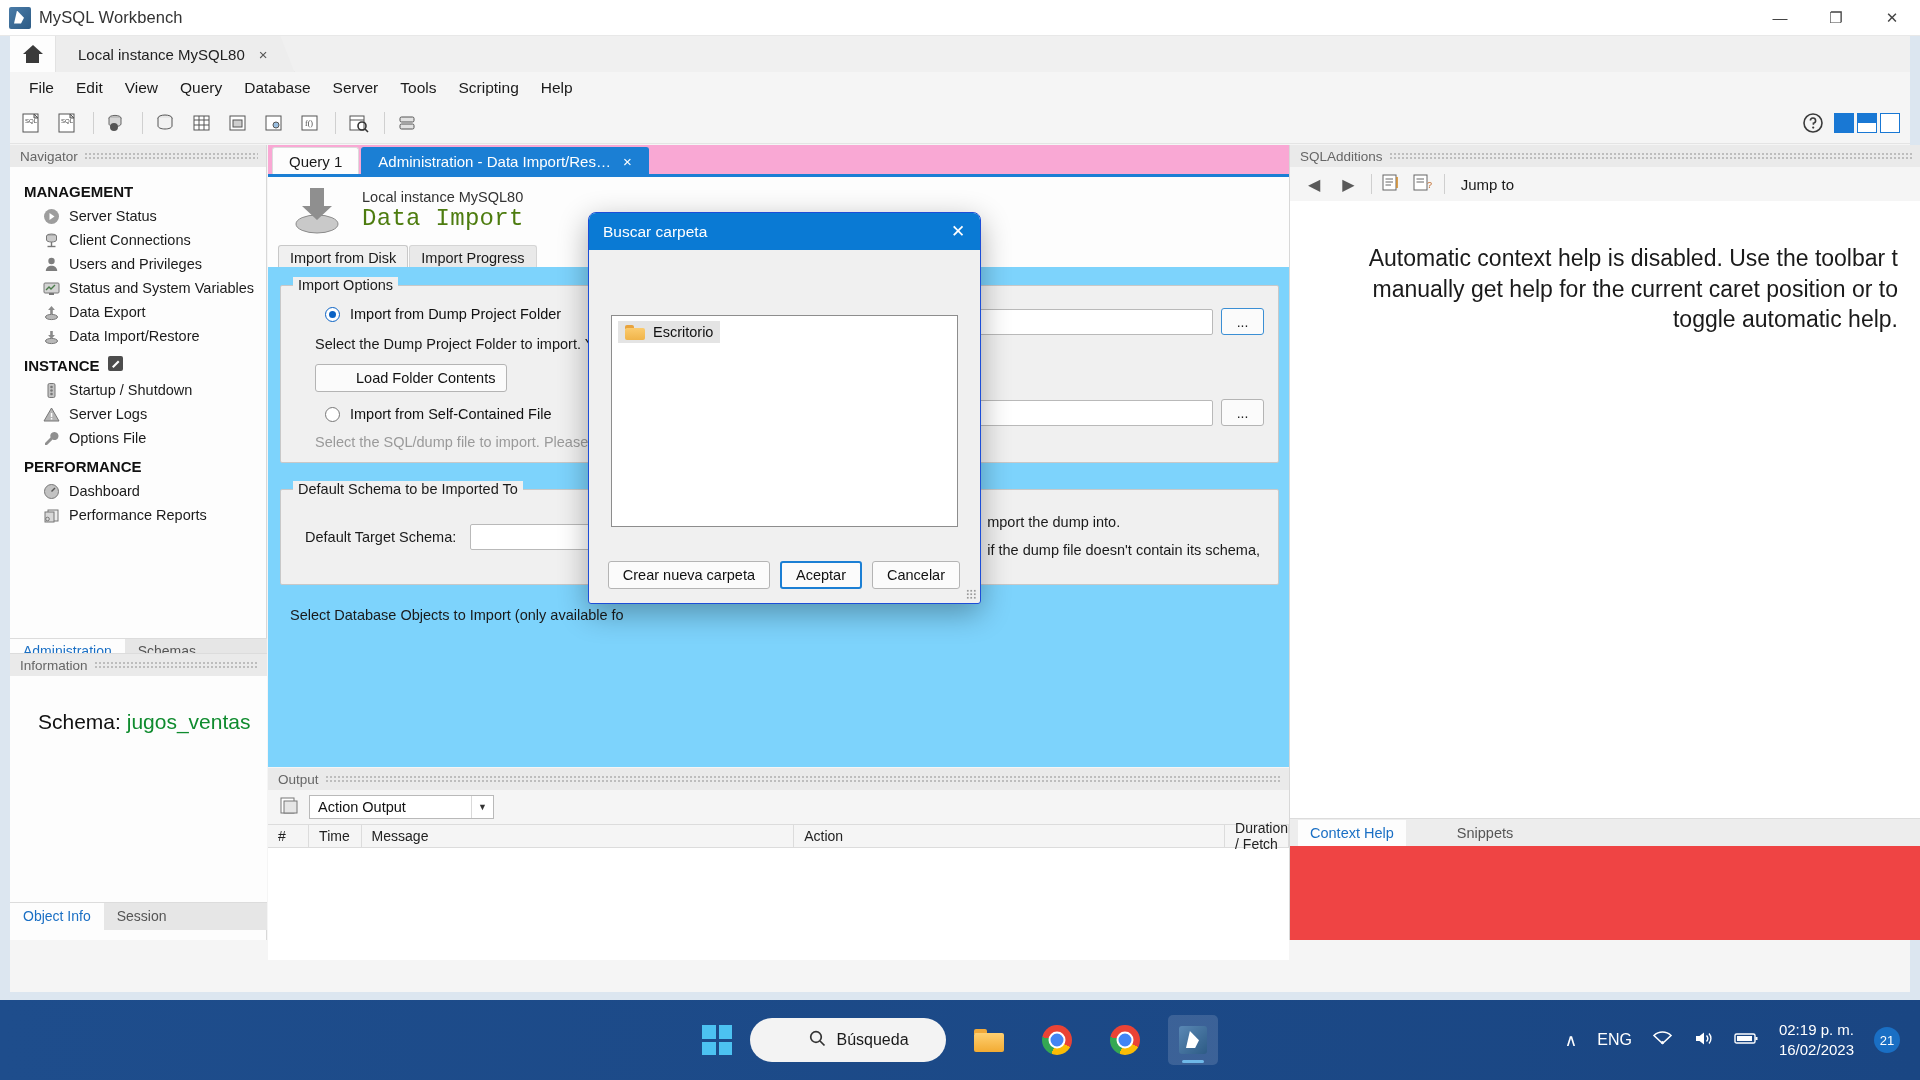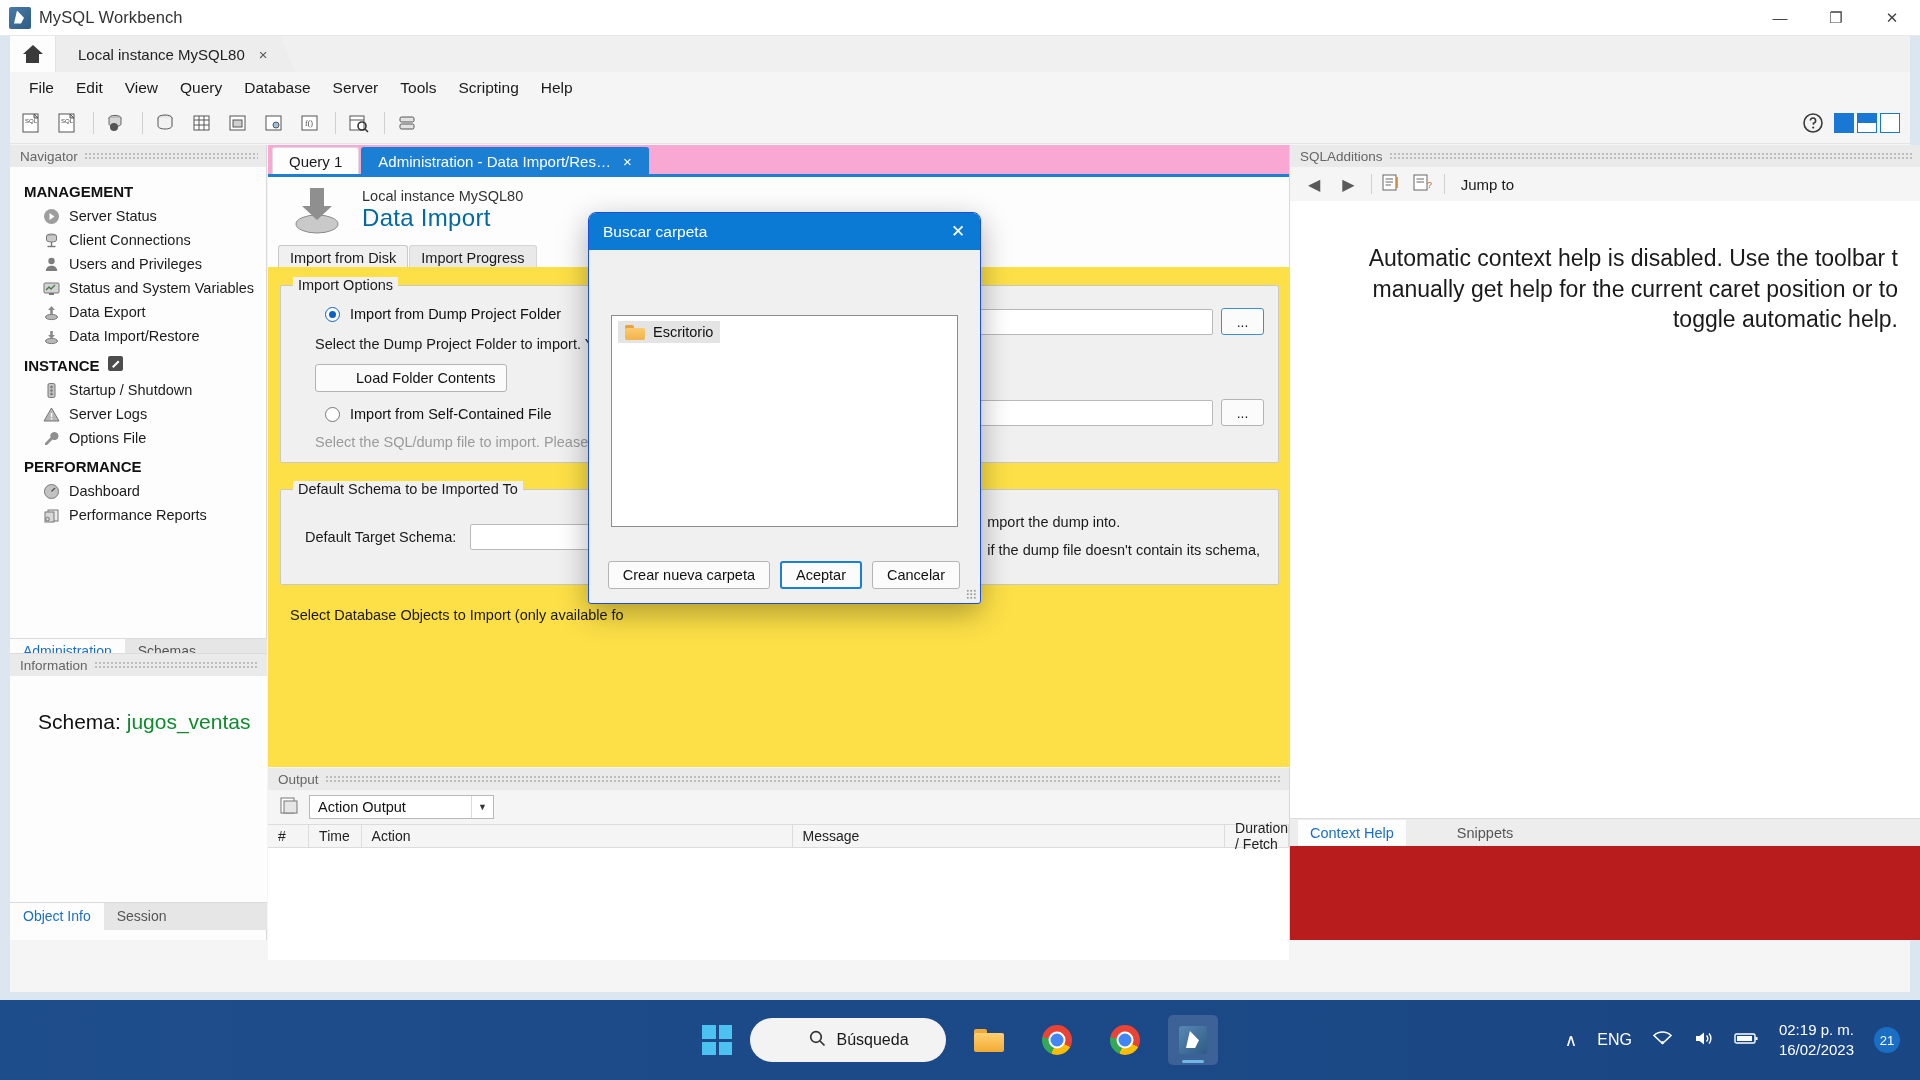--- a/index.html
+++ b/index.html
@@ -159,31 +159,31 @@
     background:#fdfdfd; color:#1a1a1a; border:1px solid #dcdcdc; border-bottom:none;
     border-radius:3px 3px 0 0; margin-right:2px;
   }
   .mtab.active { background:#1b7fd4; color:#ffffff; border-color:#1b7fd4; gap:12px; }
   .mtab.active .x { font-size:15px; }
   .tab-underline { height:3px; background:#1b7fd4; }
 
   .mheader { height:66px; display:flex; align-items:center; gap:16px; padding-left:20px; background:#fdfdfd; }
   .mh-icon { width:58px; height:52px; position:relative; flex:none; }
   .mh-text .sub { font-size:14.5px; color:#333; }
-  .mh-text .title { font-size:24px; color:#0369a1; letter-spacing:.3px; }
+  .mh-text .title { font-size:24px; color:#4d7c0f; letter-spacing:.3px;font-family:Liberation Mono, monospace; }
 
   .sub-tabs { height:27px; display:flex; align-items:flex-end; padding-left:10px; background:#fdfdfd; }
   .stab {
     height:25px; padding:12px 11px; font-size:14.5px; display:flex; align-items:center;
     background:#e9e9e9; color:#1a1a1a; border:1px solid #d5d5d5; border-bottom:none;
     margin-right:1px; border-radius:3px 3px 0 0;
   }
   .stab.active { background:#f0f0f0; border-color:#c8c8c8; }
 
-  .mpanel { position:absolute; top:122px; left:0; width:1021px; height:500px; background:#fde047; padding:6px 10px 0 12px; }
+  .mpanel { position:absolute; top:122px; left:0; width:1021px; height:500px; background:#7dd3fc; padding:6px 10px 0 12px; }
   .group {
     border:1px solid #c8c8c8; border-radius:2px; position:relative; background:#f0f0f0;
   }
   .group > .legend {
     position:absolute; top:-9px; left:12px; background:#f0f0f0; padding:0 5px;
     font-size:14.5px; color:#1a1a1a;
   }
   .radio-row { display:flex; align-items:center; gap:10px; font-size:14.5px; color:#111; }
   .radio {
     width:15px; height:15px; border-radius:50%; border:1.5px solid #777; background:#fff; flex:none;
@@ -232,21 +232,21 @@
   .out-cols {
     height:24px; display:flex; align-items:center; background:#f5f5f5;
     border-top:1px solid #dcdcdc; border-bottom:1px solid #dcdcdc; font-size:14px; color:#222;
   }
   .out-col { padding-left:10px; border-right:1px solid #dcdcdc; height:24px; display:flex; align-items:center; }
   .out-grid { background:#ffffff; height:112px; }
 
   
   .sqladd {
     position:absolute; top:109px; left:1279px; width:631px; height:795px;
-    background:#b91c1c; border-left:1px solid #d8d8d8;
+    background:#ef4444; border-left:1px solid #d8d8d8;
   }
   .sa-toolbar { height:34px; display:flex; align-items:center; gap:10px; padding-left:12px; background:#f5f5f5; }
   .sa-nav { font-size:16px; color:#5a5a5a; padding:0 6px; }
   .sa-sep { width:1px; height:20px; background:#cfcfcf; }
   .sa-jump { font-size:15px; color:#1a1a1a; padding-left:6px; }
   .sa-body {
     height:617px; background:#ffffff; padding:42px 22px 0 22px; text-align:right;
   }
   .sa-msg { font-size:23px; line-height:1.33; color:#1a1a1a; }
   .sa-tabs { height:28px; display:flex; align-items:flex-end; background:#ededed; border-top:1px solid #dcdcdc; padding-left:8px;gap:39px; }
@@ -730,22 +730,22 @@
                 </svg>
           </span>
           <div class="out-select">
             <span>Action Output</span>
             <span class="arrow">▼</span>
           </div>
         </div>
         <div class="out-cols">
           <div class="out-col" style="width:48px;">#</div>
           <div class="out-col" style="width:62px;">Time</div>
+          <div class="out-col" style="width:529px;">Message</div>
           <div class="out-col" style="width:527px;">Action</div>
-          <div class="out-col" style="width:529px;">Message</div>
           <div class="out-col" style="flex:1;">Duration / Fetch</div>
         </div>
         <div class="out-grid"></div>
       </div>
     </div>
 
     <div class="sqladd">
       <div class="panel-header">
         <span>SQLAdditions</span>
         <span class="dots"></span>

